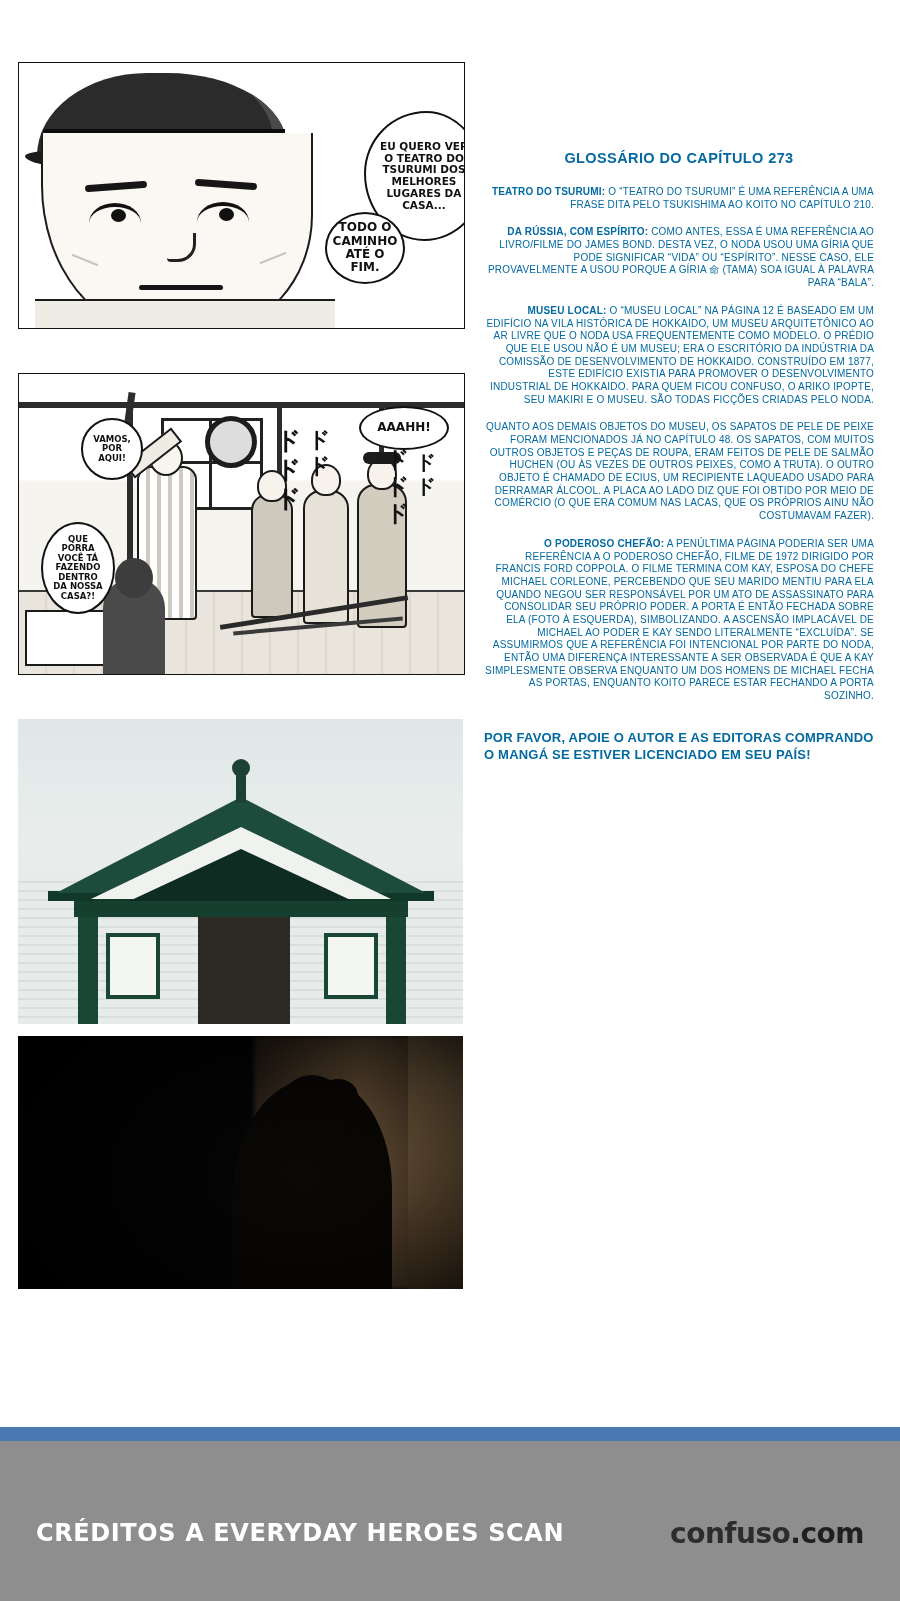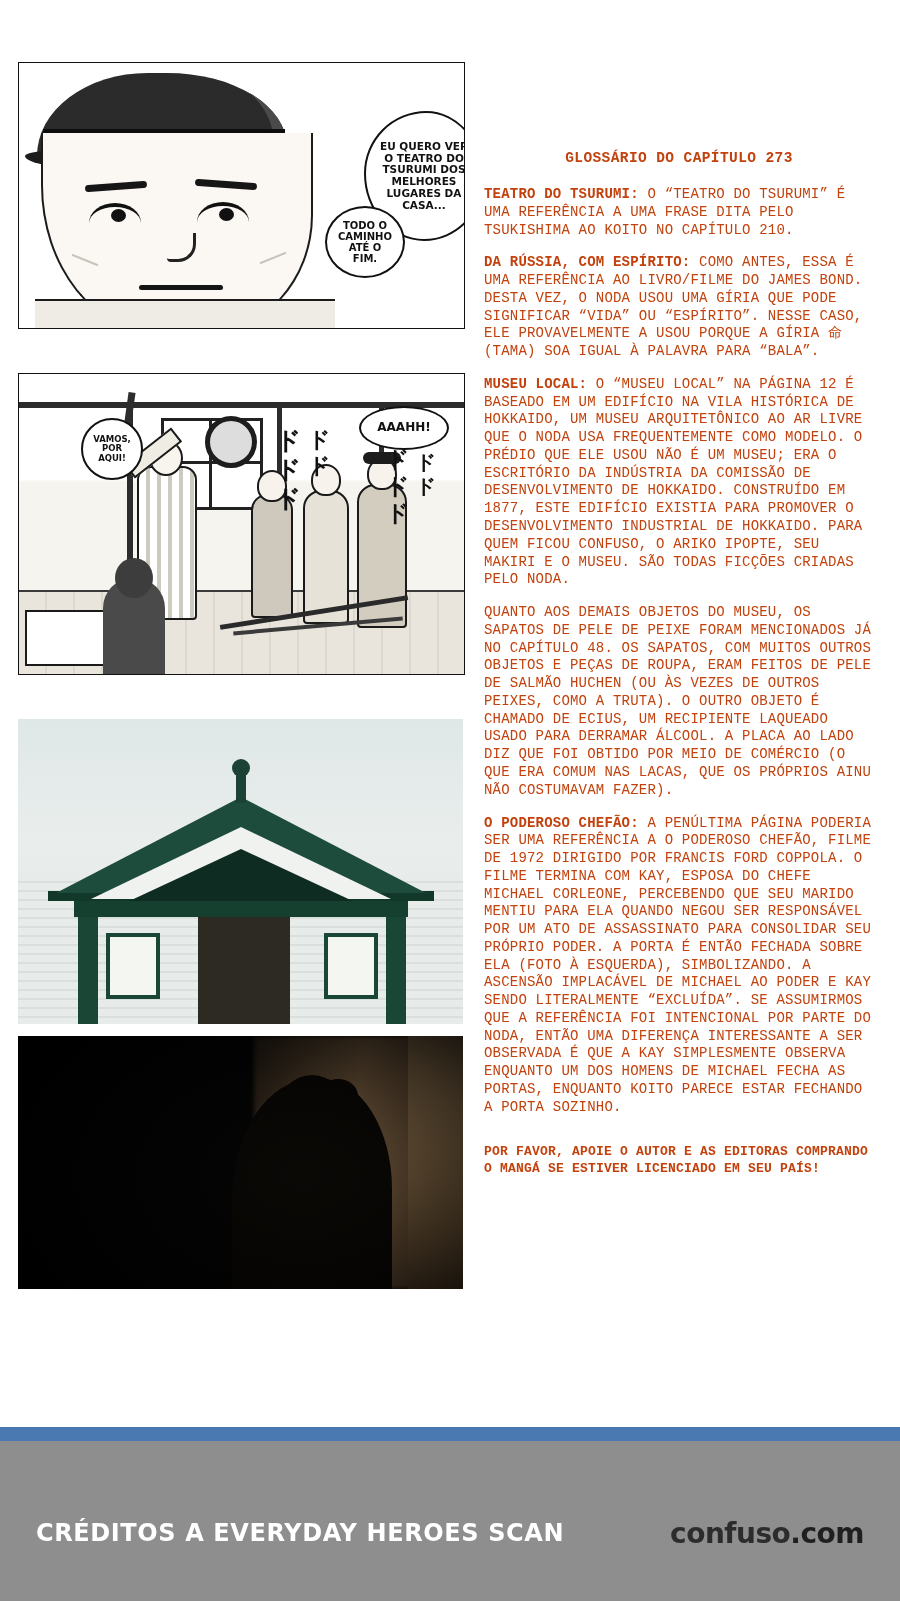--- a/index.html
+++ b/index.html
@@ -153,23 +153,23 @@
     padding: 6px 10px;
     box-sizing: border-box;
   }
   .bub-1 {
     left: 345px; top: 48px;
     width: 120px; height: 130px;
     font-size: 10.5px;
     border-radius: 52% 48% 50% 50% / 48% 52% 48% 52%;
   }
   .bub-2 {
-    left: 306px; top: 143px;
+    left: 306px; top: 149px;
     width: 80px; height: 72px;
-    font-size: 10px;
+    font-size: 12px;
     border-radius: 50%;
   }
 
   
   .panel2 {
     width: 445px;
     height: 300px;
     margin-bottom: 44px;
     background: #fcfbf8;
   }
@@ -435,37 +435,37 @@
     position: absolute; left:0; top:0; width:100%; height:100%;
     background: radial-gradient(ellipse 300px 200px at 64% 55%, rgba(0,0,0,0) 0%, rgba(0,0,0,0.55) 60%, rgba(0,0,0,0.95) 100%);
   }
 
   
   .glossary {
     position: absolute;
     left: 484px;
     top: 150px;
     width: 390px;
-    color: #c2410c;
-    font-family: Liberation Mono, monospace;
+    color: #0369a1;
+    font-family: Liberation Sans, sans-serif;
     text-transform: uppercase;
     letter-spacing: 0.2px;
   }
   .gloss-title {
     font-size: 14.5px;
     font-weight: 700;
     text-align: center;
     margin-bottom: 20px;
     letter-spacing: 0.4px;
   }
   .gloss-block {
-    font-size: 14px;
+    font-size: 10px;
     line-height: 1.27;
     margin-bottom: 15px;
-    text-align: left;
+    text-align: right;
   }
   .gloss-block b {
     font-weight: 700;
   }
   .gloss-footer {
     margin-top: 26px;
     font-size: 13px;
     font-weight: 700;
     line-height: 1.35;
   }
@@ -564,20 +564,21 @@
         <div class="p2-dark-fig"></div>
         <div class="p2-dark-head"></div>
 
         <div class="kanji-col kan-1">ドドド</div>
         <div class="kanji-col kan-2">ドド</div>
         <div class="kanji-col kan-3">ドドド</div>
         <div class="kanji-col kan-4">ドド</div>
       </div>
       <div class="bubble bub-3">AAAHH!</div>
       <div class="bubble bub-4">Vamos, por aqui!</div>
+      <div class="bubble bub-5">Que porra você tá fazendo dentro da nossa casa?!</div>
     </div>
 
     <div class="photo1">
       <div class="sky"></div>
       <div class="bld-body"></div>
       <div class="eave-trim"></div>
       <div class="roof"></div>
       <div class="roof-inner"></div>
       <div class="gable-dark"></div>
       <div class="finial"></div>

